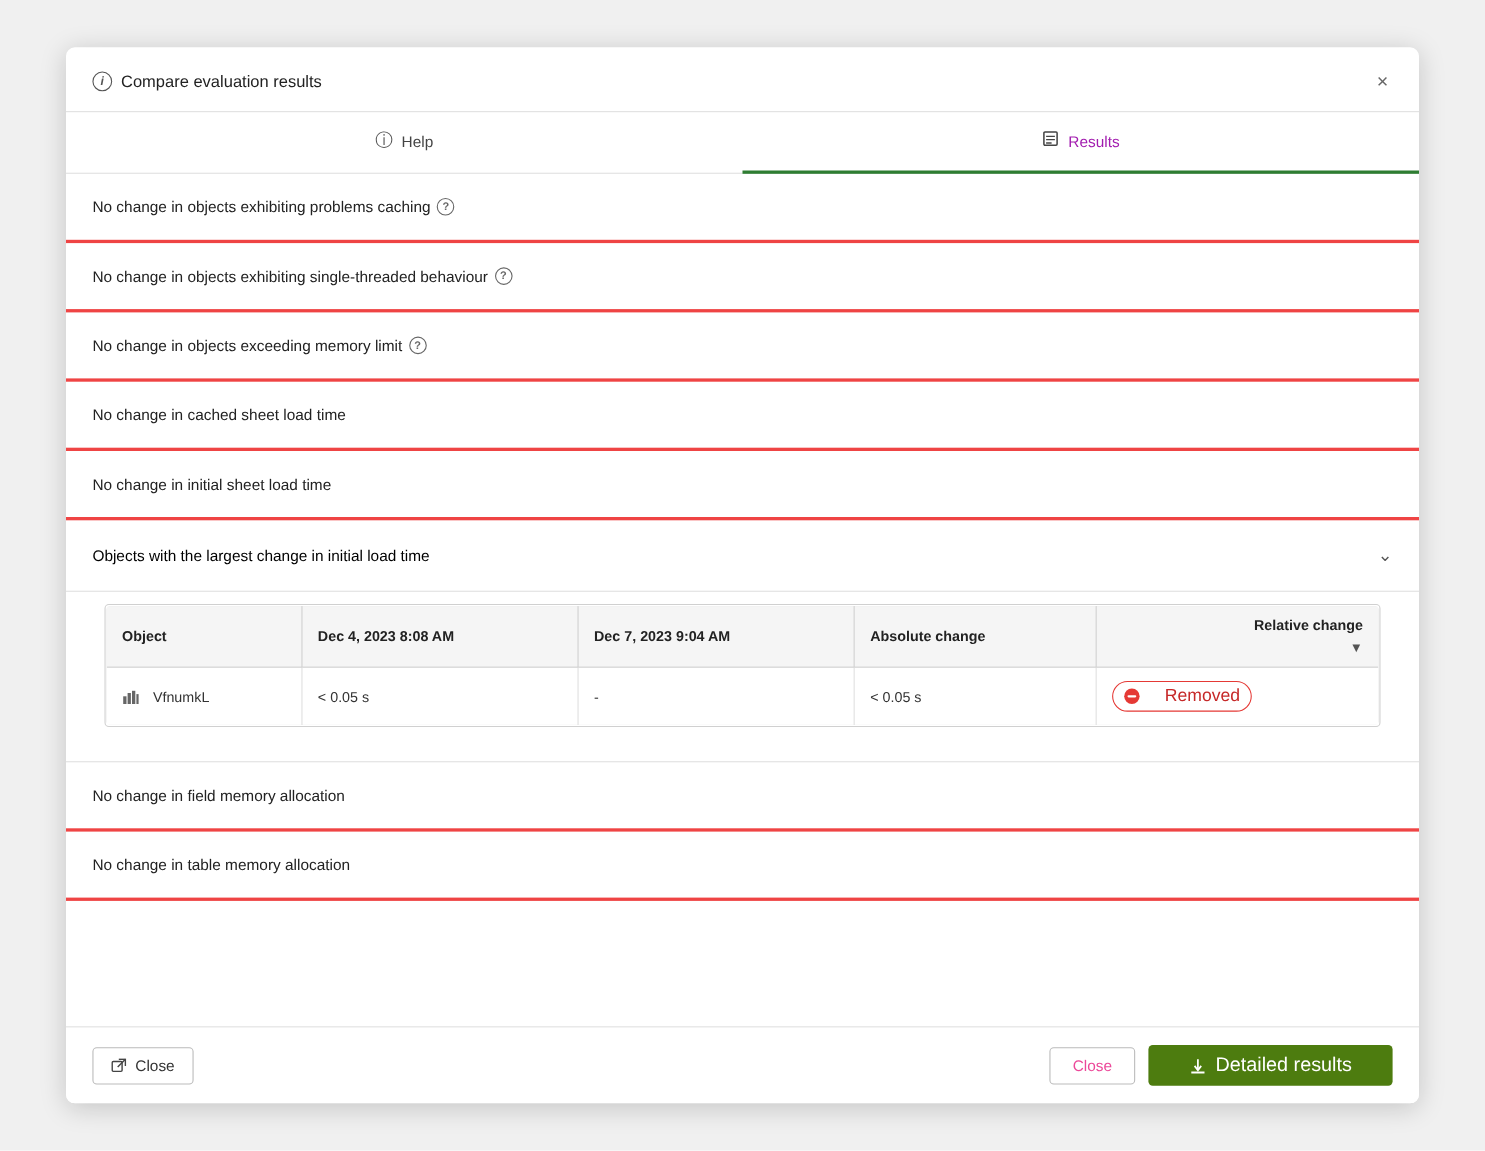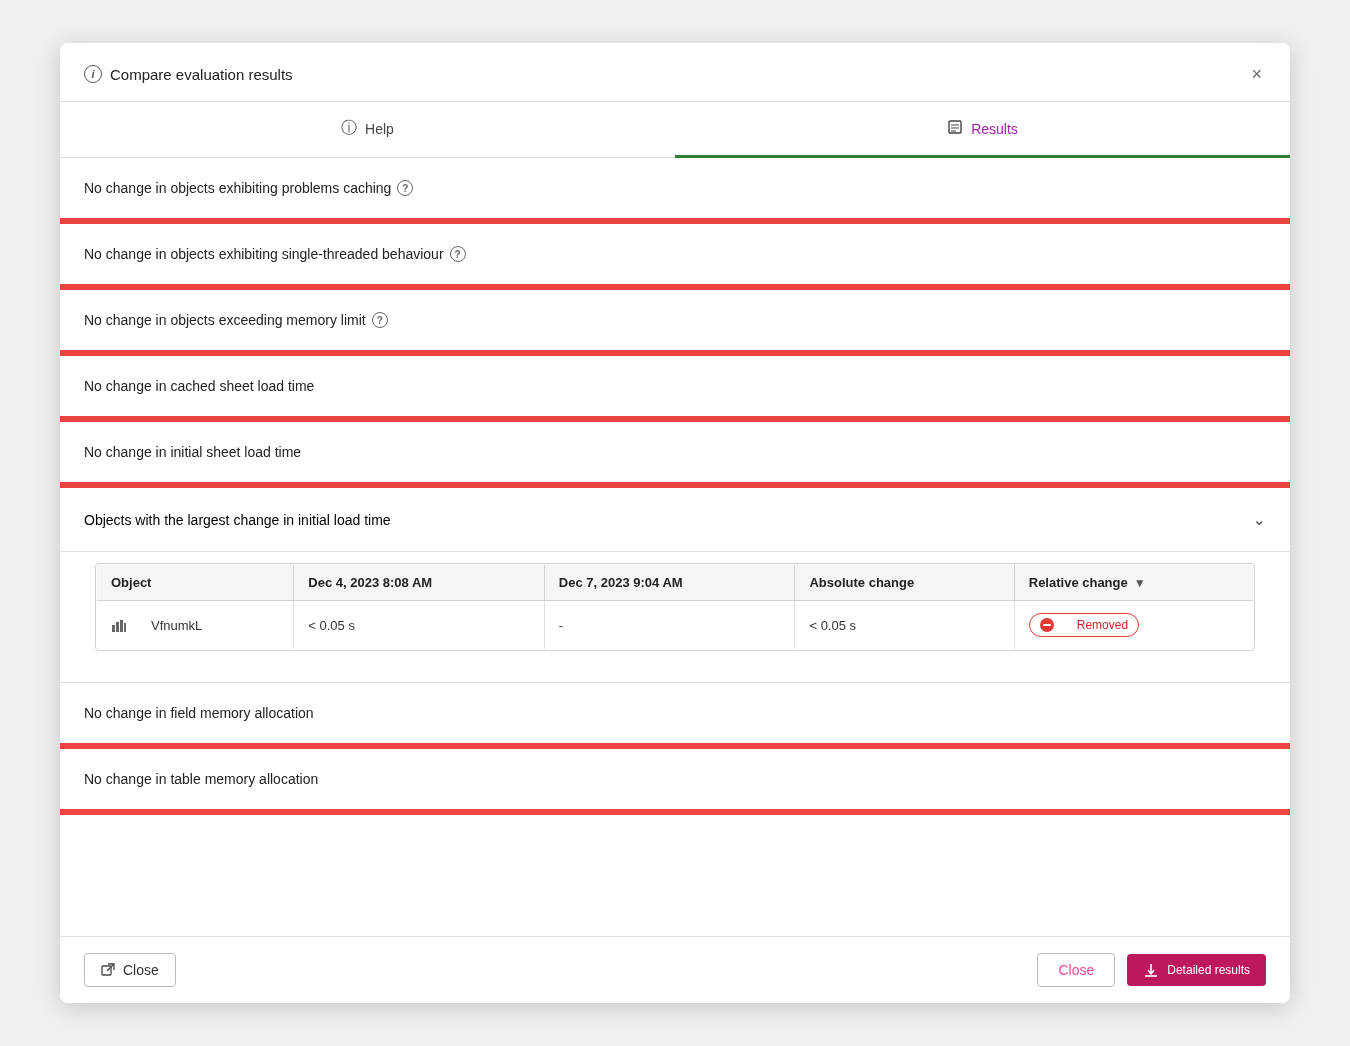--- a/index.html
+++ b/index.html
@@ -89,21 +89,21 @@
     .content {
       flex: 1;
       overflow-y: auto;
       padding: 0;
     }
     .section-row {
       display: flex;
       align-items: center;
       justify-content: space-between;
       padding: 22px 24px;
-      border-bottom: 6px solid #ef4444;
+      border-bottom: 3px solid #ef4444;
       color: #222;
       font-size: 14px;
     }
     .section-row-text {
       display: flex;
       align-items: center;
       gap: 6px;
     }
     .question-circle {
       display: inline-flex;
@@ -152,45 +152,46 @@
     .data-table td:last-child {
       border-right: none;
     }
     .data-table tr:last-child td {
       border-bottom: none;
     }
     .th-sortable {
       display: flex;
       align-items: flex-end;
       gap: 6px;
+      flex-direction: column;
     }
     .sort-icon {
       font-size: 12px;
       color: #555;
     }
     .object-cell {
       display: flex;
       align-items: flex-end;
-      gap: 24px;
+      gap: 12px;
     }
     .bar-chart-icon {
       display: inline-flex;
       align-items: flex-end;
       gap: 1px;
       height: 14px;
       color: #555;
     }
     .removed-badge {
       display: inline-flex;
       align-items: center;
       gap: 23px;
       border: 1.5px solid #e53935;
       border-radius: 16px;
       padding: 4px 10px;
-      font-size: 12px;
+      font-size: 16px;
       color: #c62828;
       font-weight: 500;
     }
     .removed-dot {
       width: 14px;
       height: 14px;
       background: #e53935;
       border-radius: 50%;
       display: inline-flex;
       align-items: center;
@@ -241,27 +242,27 @@
       border-radius: 4px;
       padding: 8px 20px;
       cursor: pointer;
       font-size: 14px;
       color: #ec4899;
     }
     .detailed-btn {
       display: flex;
       align-items: center;
       gap: 8px;
-      background: #be185d;
+      background: #4d7c0f;
       color: #fff;
       border: none;
       border-radius: 4px;
-      padding: 8px 16px;
-      cursor: pointer;
-      font-size: 12px;
+      padding: 8px 37px;
+      cursor: pointer;
+      font-size: 18px;
       font-weight: 500;
     }
     .expand-section {
       display: flex;
       align-items: center;
       justify-content: space-between;
       padding: 22px 24px;
       border-bottom: 1px solid #e0e0e0;
       cursor: pointer;
     }

